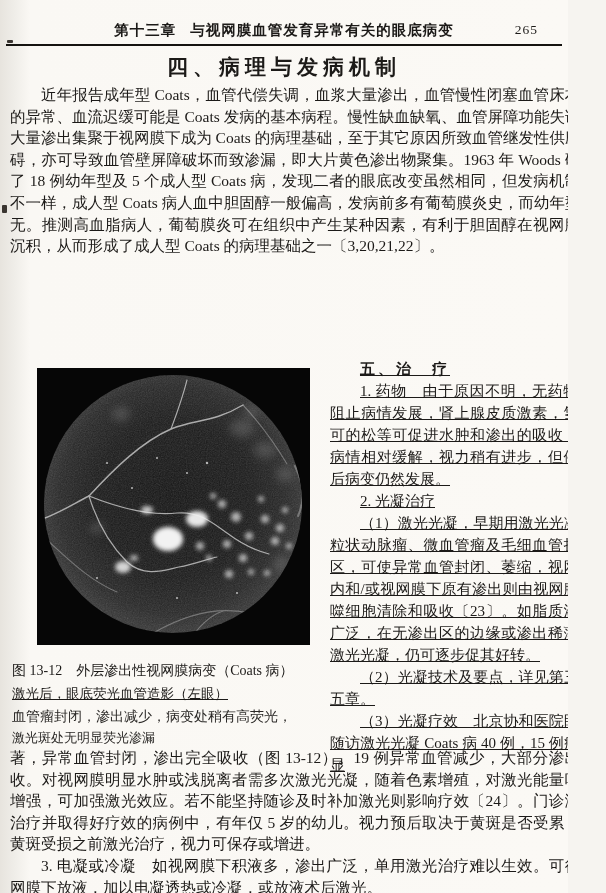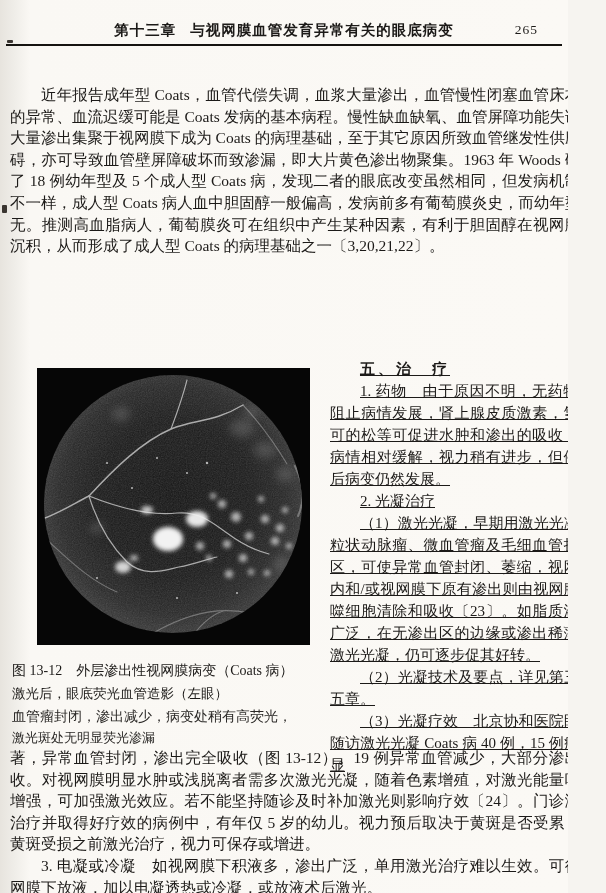--- a/index.html
+++ b/index.html
@@ -23,21 +23,21 @@
   .sec4{position:absolute;top:53px;left:0;width:100%;text-align:center;
     font-size:21px;font-weight:bold;letter-spacing:5px;}
   
   .bodyblock{position:absolute;top:84px;left:10px;width:586px;
     font-size:15.5px;line-height:21.6px;text-align:justify;}
   .bodyblock p{margin:0;text-indent:2em;}
   
   .figbox{position:absolute;left:37px;top:368px;width:273px;height:277px;background:#050505;}
   .caption{position:absolute;left:12px;top:662px;width:322px;}
   .cap1{font-size:14px;margin:0 0 5px 0;}
-  .cap2{font-size:13.5px;margin:0 0 5px 0;}
+  .cap2{font-size:13.5px;margin:0 0 5px 0;text-decoration:underline;}
   .cap3{font-size:14px;margin:0 0 3px 0;color:#2a2826;}
   .cap4{font-size:13px;margin:0;color:#2a2826;}
   
   .rcol{position:absolute;left:330px;top:358px;width:264px;}
   .sec5{text-align:center;font-size:19px;font-weight:bold;letter-spacing:3px;margin:0 0 11px 0;}
   .rcol p{margin:0;font-size:15px;line-height:22px;text-align:justify;text-indent:2em;text-decoration:underline;}
   
   .bottomblock{position:absolute;top:747px;left:10px;width:586px;
     font-size:15.5px;line-height:21.6px;text-align:justify;}
   .bottomblock p{margin:0;font-family:Liberation Serif, serif;}
@@ -54,20 +54,21 @@
 
   <div class="speck s1"></div>
   <div class="speck s2"></div>
 
   <div class="runhead">
     <span>第十三章</span><span class="gap"></span><span>与视网膜血管发育异常有关的眼底病变</span>
   </div>
   <div class="pagenum">265</div>
   <div class="headrule"></div>
 
+  <div class="sec4">四、病理与发病机制</div>
 
   <div class="bodyblock">
     <p>近年报告成年型 Coats，血管代偿失调，血浆大量渗出，血管慢性闭塞血管床本身的异常、血流迟缓可能是 Coats 发病的基本病程。慢性缺血缺氧、血管屏障功能失调致大量渗出集聚于视网膜下成为 Coats 的病理基础，至于其它原因所致血管继发性供应障碍，亦可导致血管壁屏障破坏而致渗漏，即大片黄色渗出物聚集。1963 年 Woods 研究了 18 例幼年型及 5 个成人型 Coats 病，发现二者的眼底改变虽然相同，但发病机制却不一样，成人型 Coats 病人血中胆固醇一般偏高，发病前多有葡萄膜炎史，而幼年型则无。推测高血脂病人，葡萄膜炎可在组织中产生某种因素，有利于胆固醇在视网膜内沉积，从而形成了成人型 Coats 的病理基础之一〔3,20,21,22〕。</p>
   </div>
 
   <div class="figbox">
     <svg viewBox="0 0 273 277" width="273" height="277" xmlns="http://www.w3.org/2000/svg">
       <defs>
         <radialGradient id="gfundus" cx="50%" cy="48%" r="55%">
           <stop offset="0%" stop-color="#131313"></stop>

